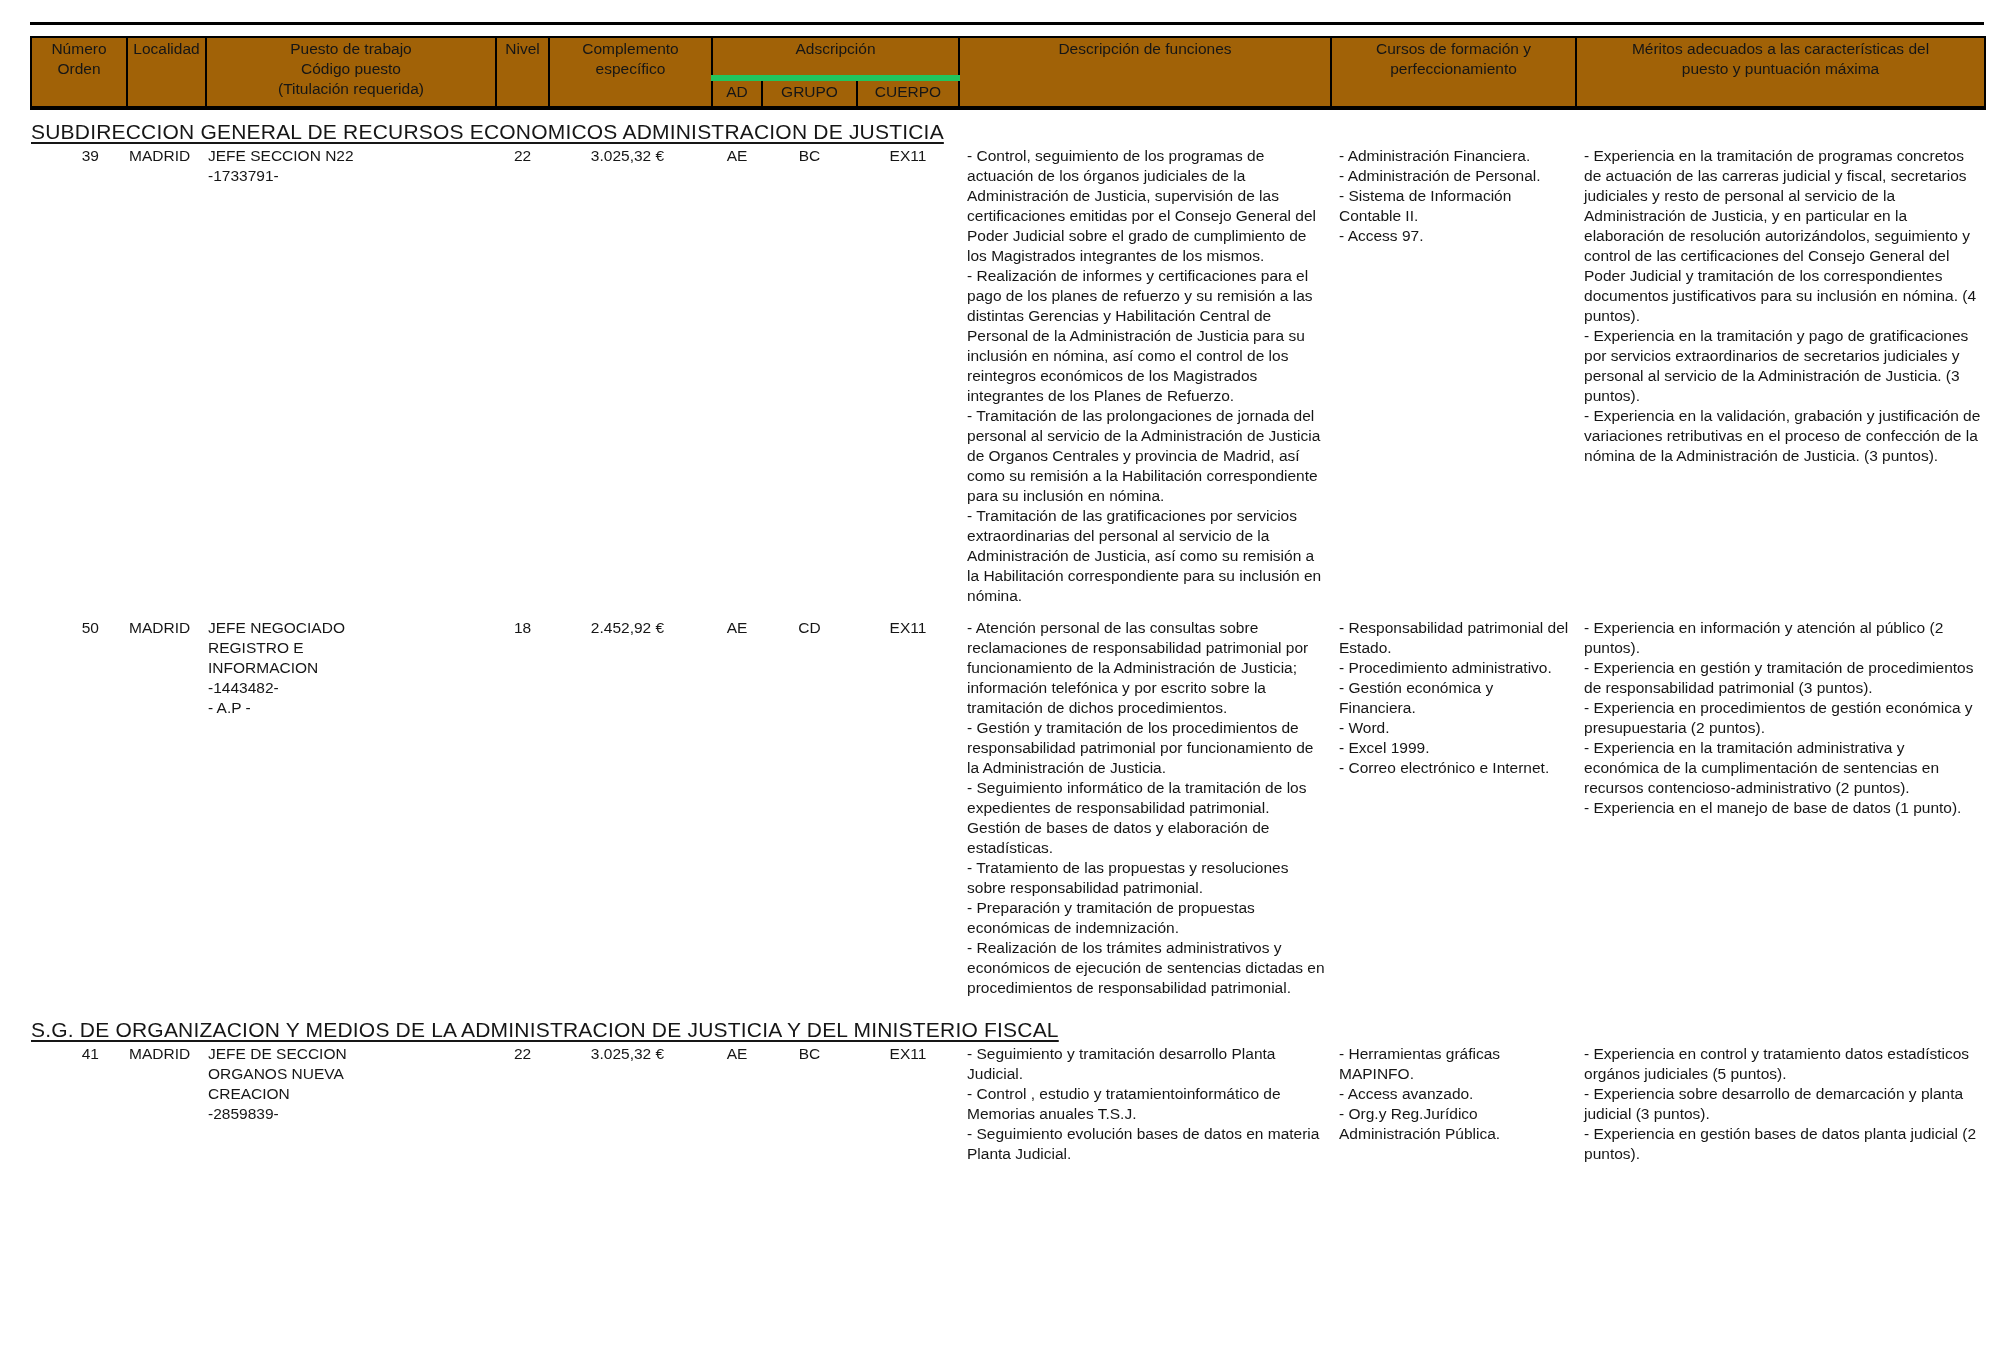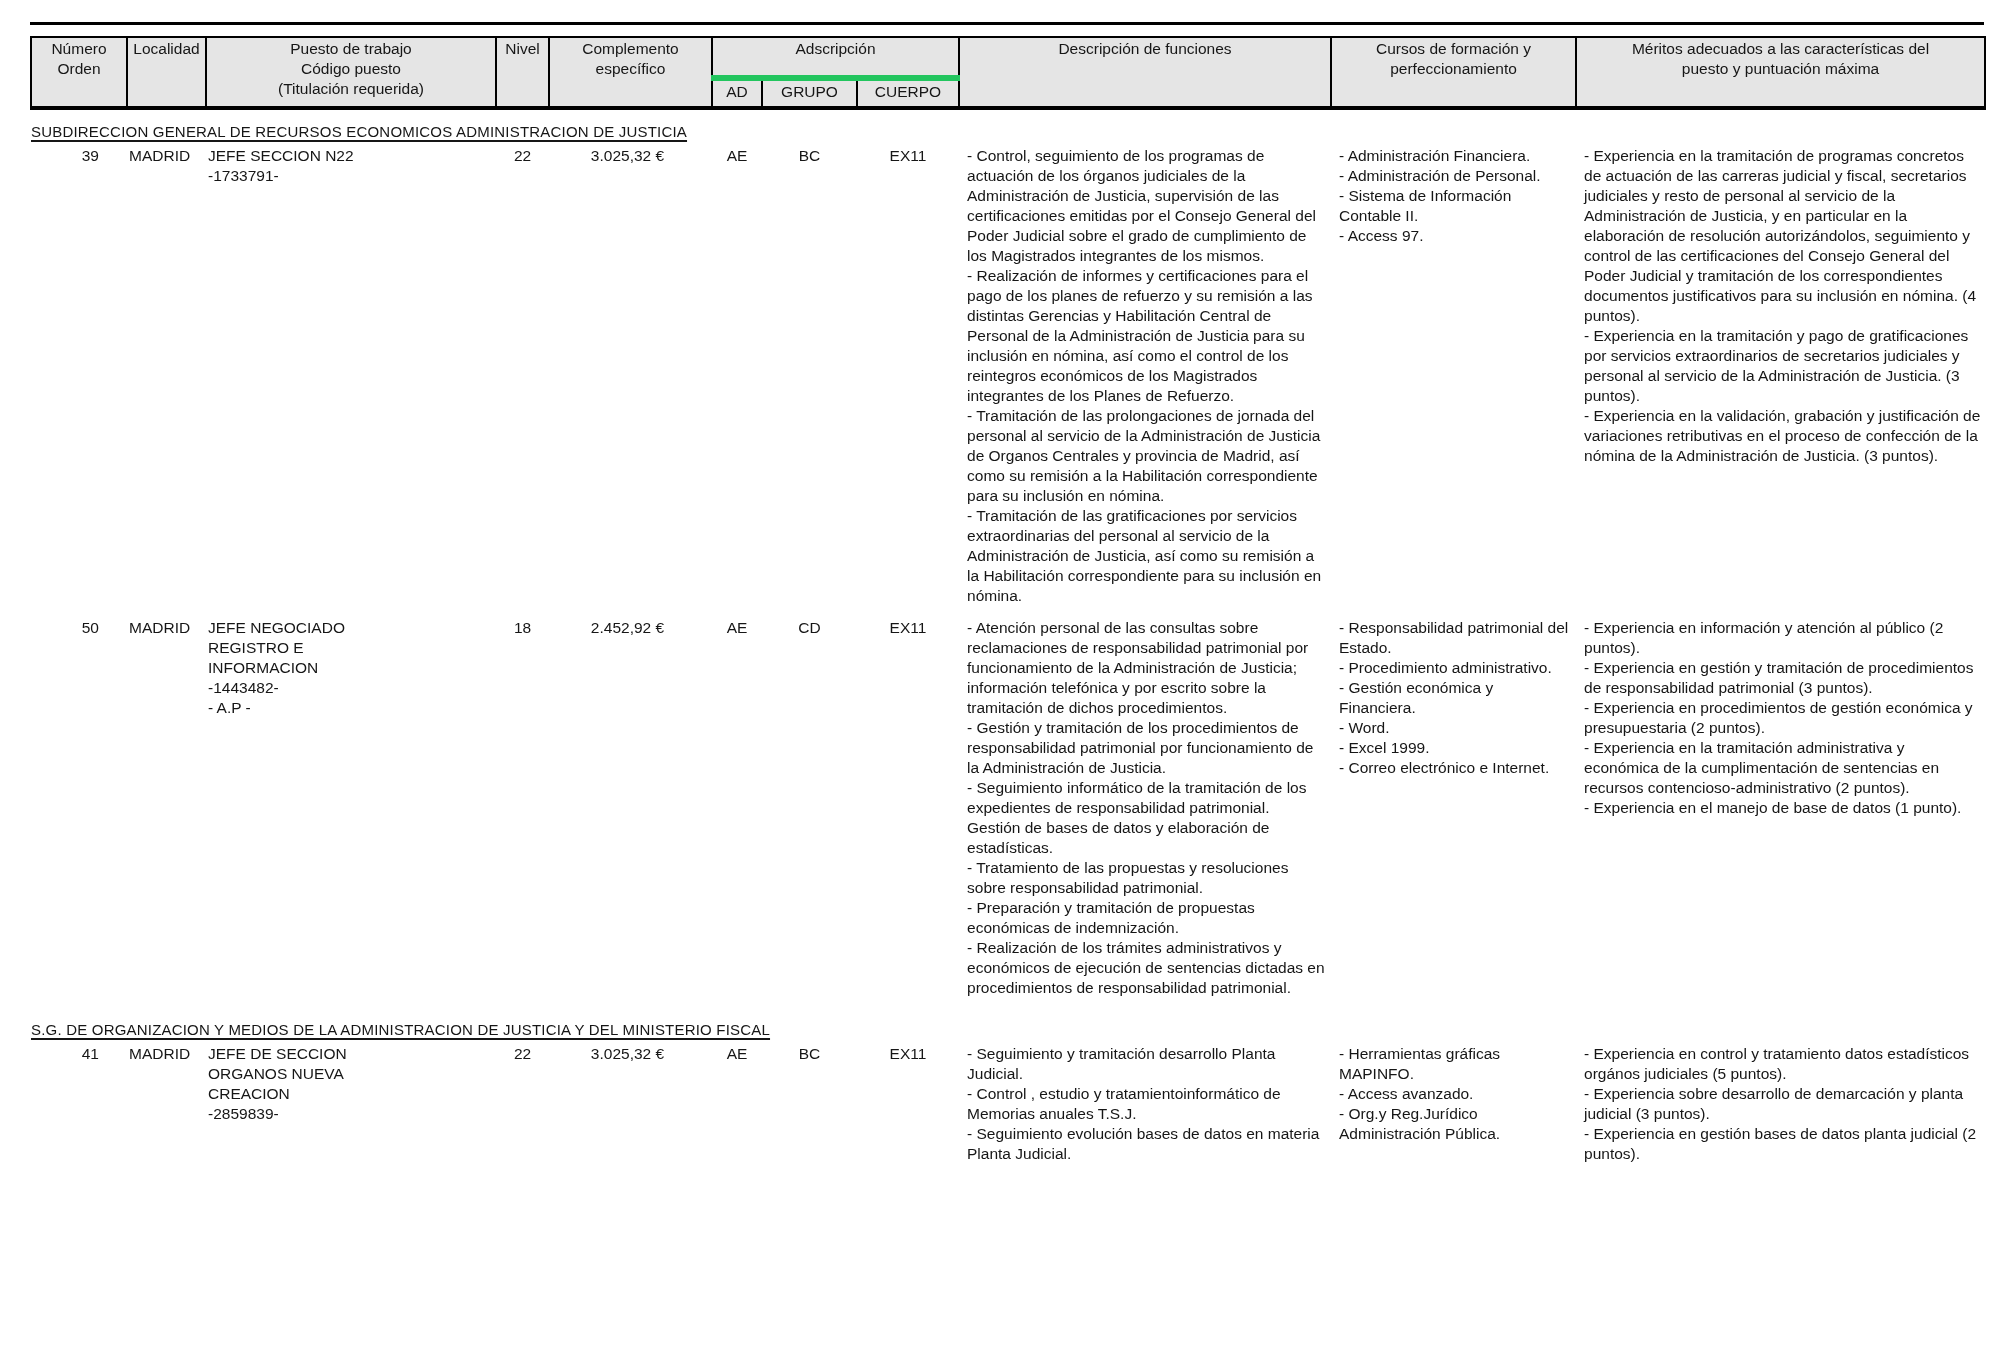--- a/index.html
+++ b/index.html
@@ -20,35 +20,35 @@
   thead th{
     border:2px solid #000;
     border-bottom:4px solid #000;
     font-weight:normal;
     font-size:15.5px;
     line-height:20px;
     text-align:center;
     vertical-align:top;
     white-space:pre-line;
     padding:1px 2px 4px 2px;
-    background:#e5e5e5;
+    background:#a16207;
   }
   thead th.adscripcion{border-bottom:6px solid #22c55e;padding-bottom:16px;}
   thead tr.subhead th{border-top:2px solid #737373;}
   
   tbody td{
     font-size:15.5px;
     line-height:20px;
     vertical-align:top;
     padding:2px 6px 10px 6px;
     white-space:pre-line;
   }
   td.section-title{
     padding:12px 0 2px 0;
-    font-size:15px;
+    font-size:21px;
     letter-spacing:.2px;
     white-space:normal;
   }
   td.section-title span{
     text-decoration:underline;
     text-decoration-thickness:2px;
     text-underline-offset:3px;
   }
   td.c-num{text-align:right;padding-right:28px;}
   td.c-loc{padding-left:2px;}

